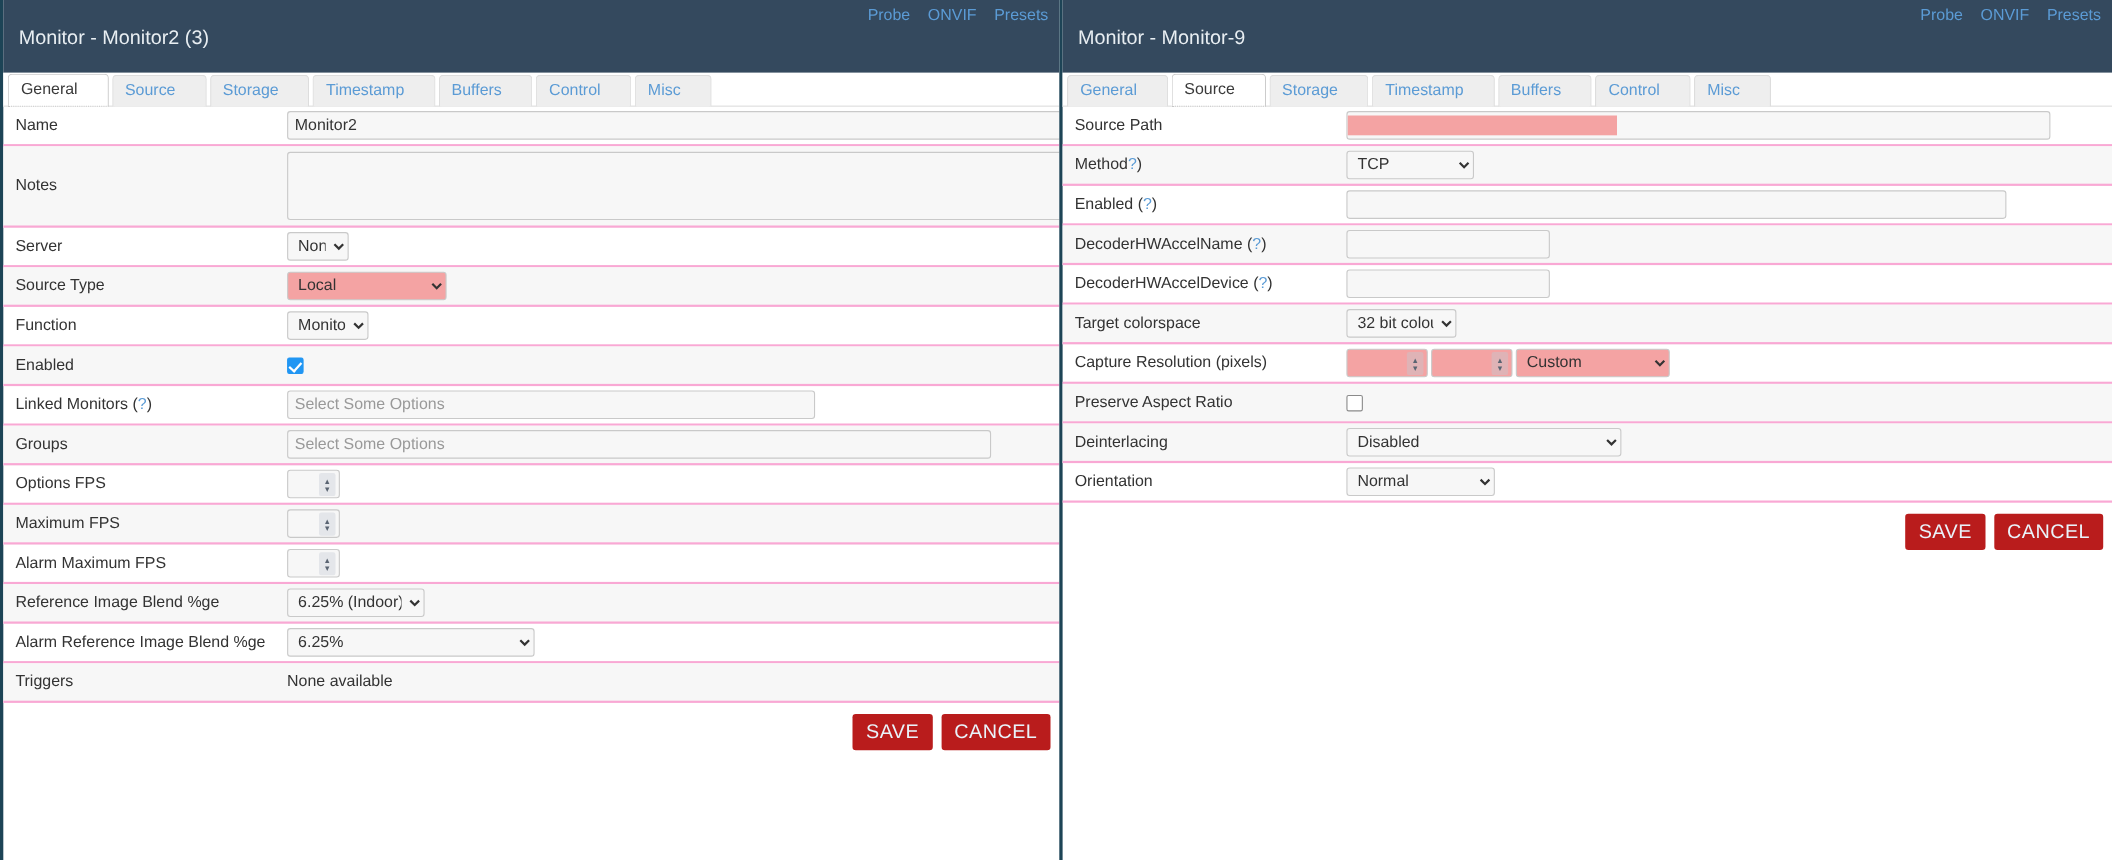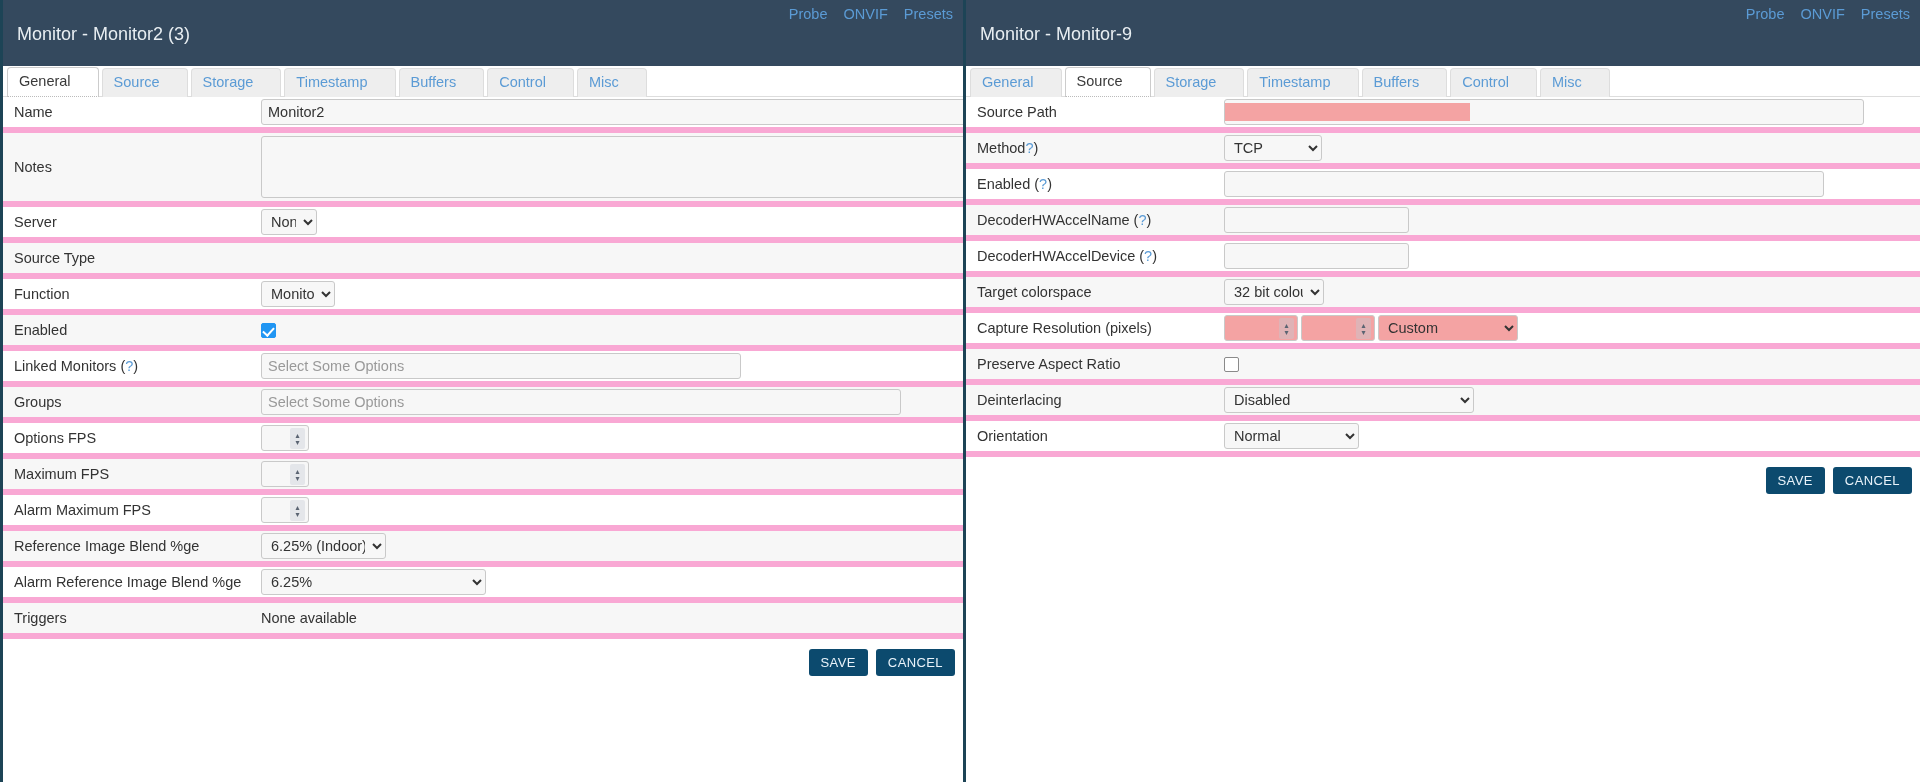--- a/index.html
+++ b/index.html
@@ -77,21 +77,21 @@
     border: 1px solid #cccccc;
     border-bottom: 1px dotted #bbbbbb;
   }
 
   
   .formbody { flex: 1 1 auto; position: relative; }
   .row {
     display: flex;
     align-items: center;
     min-height: 36px;
-    border-bottom: 6px solid #f9a8d4;
+    border-bottom: 2px solid #f9a8d4;
     padding: 0;
   }
   .row.stripe { background: #f7f7f7; }
   .row .lbl {
     width: 258px;
     flex: none;
     padding-left: 11px;
     font-size: 14.5px;
     color: #333333;
   }
@@ -132,21 +132,21 @@
   }
   select.err, input.err, .err {
     background: #f4a3a3 !important;
     border-color: #c9c9c9;
   }
   .sel-none { width: 56px; }
   .sel-src  { width: 145px; }
   .sel-fn   { width: 74px; }
   .sel-blend1 { width: 125px; }
   .sel-blend2 { width: 225px; }
-  .sel-tcp  { width: 98px; }
+  .sel-tcp  { width: 116px; }
   .sel-cs   { width: 100px; }
   .sel-custom { width: 140px; }
   .sel-orient { width: 135px; }
   .sel-deint { width: 250px; }
 
   
   .cb {
     width: 15px; height: 15px;
     border: 1px solid #8a8a8a;
     border-radius: 2px;
@@ -211,26 +211,26 @@
   }
 
   
   .footer {
     display: flex;
     justify-content: flex-end;
     padding: 10px 8px 10px 0;
     gap: 8px;
   }
   .btn {
-    background: #0c4a6e;
+    background: #b91c1c;
     color: #e9f3fa;
     border: none;
     border-radius: 3px;
     font-family: "Liberation Sans", sans-serif;
-    font-size: 13px;
+    font-size: 18px;
     letter-spacing: .4px;
     padding: 6px 12px;
     cursor: pointer;
   }
   .res-group { display: flex; gap: 3px; align-items: center; }
 </style>
 </head>
 <body>
 
 <div class="screen">
@@ -276,20 +276,25 @@
         <div class="lbl">Server</div>
         <div class="fld">
           <select class="sel sel-none">
             <option>None</option>
           </select>
         </div>
       </div>
 
       <div class="row stripe">
         <div class="lbl">Source Type</div>
+        <div class="fld">
+          <select class="sel sel-src err">
+            <option>Local</option>
+          </select>
+        </div>
       </div>
 
       <div class="row">
         <div class="lbl">Function</div>
         <div class="fld">
           <select class="sel sel-fn">
             <option>Monitor</option>
           </select>
         </div>
       </div>

